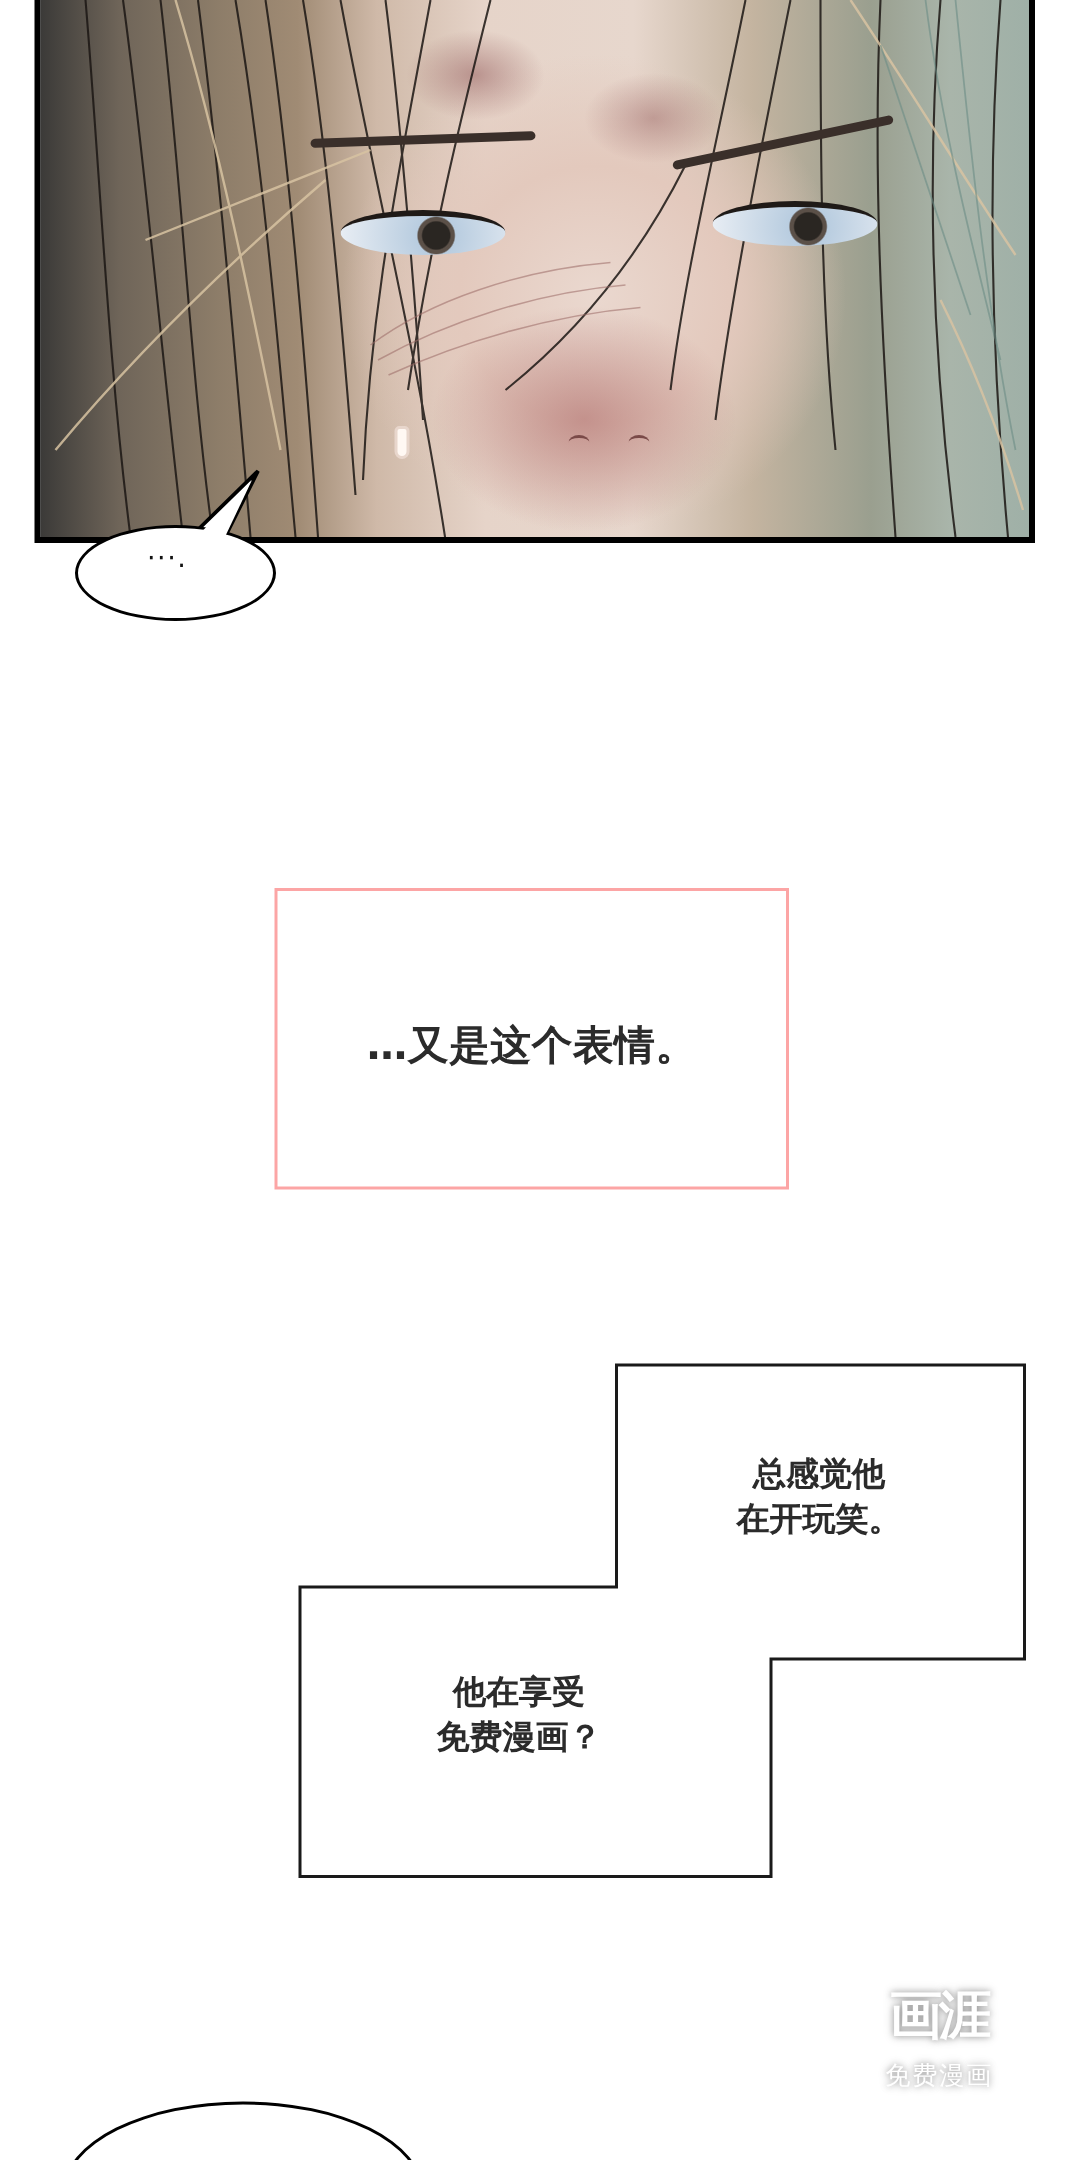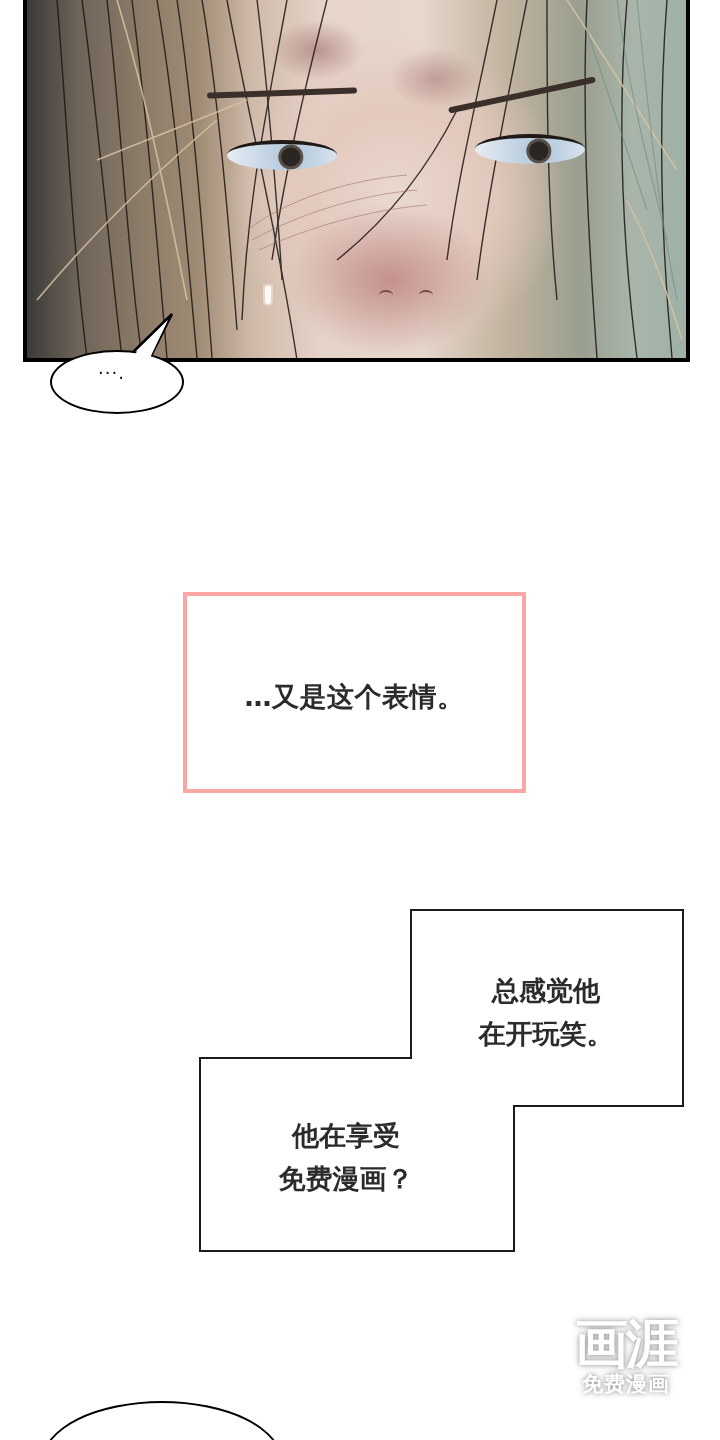--- a/index.html
+++ b/index.html
@@ -43,42 +43,42 @@
       position: absolute; left: 0; top: 0; width: 720px; height: 420px; pointer-events: none;
     }
     .bubble1-text {
       position: absolute; left: 98px; top: 364px; font-size: 18px; letter-spacing: 1px;
       color: #111; line-height: 1;
     }
 
     
     .caption1 {
       position: absolute; left: 183px; top: 592px; width: 343px; height: 201px;
-      border: 4px solid #fca5a5; box-sizing: border-box; background: #fff;
+      border: 2px solid #fca5a5; box-sizing: border-box; background: #fff;
       display: flex; align-items: center; justify-content: center;
     }
     .caption1-text { font-size: 27px; font-weight: bold; color: #2b2b2b; letter-spacing: 0.5px; margin-top: 8px; }
 
     
     .stepped { position: absolute; left: 0; top: 0; width: 720px; height: 1440px; pointer-events: none; }
     .cap-a-text, .cap-b-text {
-      position: absolute; font-size: 27px; font-weight: bold; color: #2b2b2b; line-height: 43px;
+      position: absolute; font-size: 22px; font-weight: bold; color: #2b2b2b; line-height: 30px;
       white-space: pre; text-align: center;
     }
     .cap-a-text { left: 466px; top: 969px; width: 160px; }
     .cap-b-text { left: 246px; top: 1114px; width: 200px; }
 
     
     .watermark {
       position: absolute; left: 566px; top: 1318px; width: 120px; height: 100px;
       color: #ffffff; text-align: center;
       text-shadow: 0 0 4px rgba(0,0,0,0.35), 0 0 8px rgba(0,0,0,0.2);
     }
-    .wm-logo { font-size: 53px; font-weight: bold; letter-spacing: -2px; line-height: 52px; }
-    .wm-sub { font-size: 21px; line-height: 28px; letter-spacing: 1px; font-weight: bold; }
+    .wm-logo { font-size: 35px; font-weight: bold; letter-spacing: -2px; line-height: 52px; }
+    .wm-sub { font-size: 17px; line-height: 28px; letter-spacing: 1px; }
 
     
     .bubble2 {
       position: absolute; left: 42px; top: 1401px; width: 240px; height: 120px;
       border: 2.5px solid #000; border-radius: 50%; background: #fff; box-sizing: border-box;
     }
   </style>
 </head>
 <body>
 

